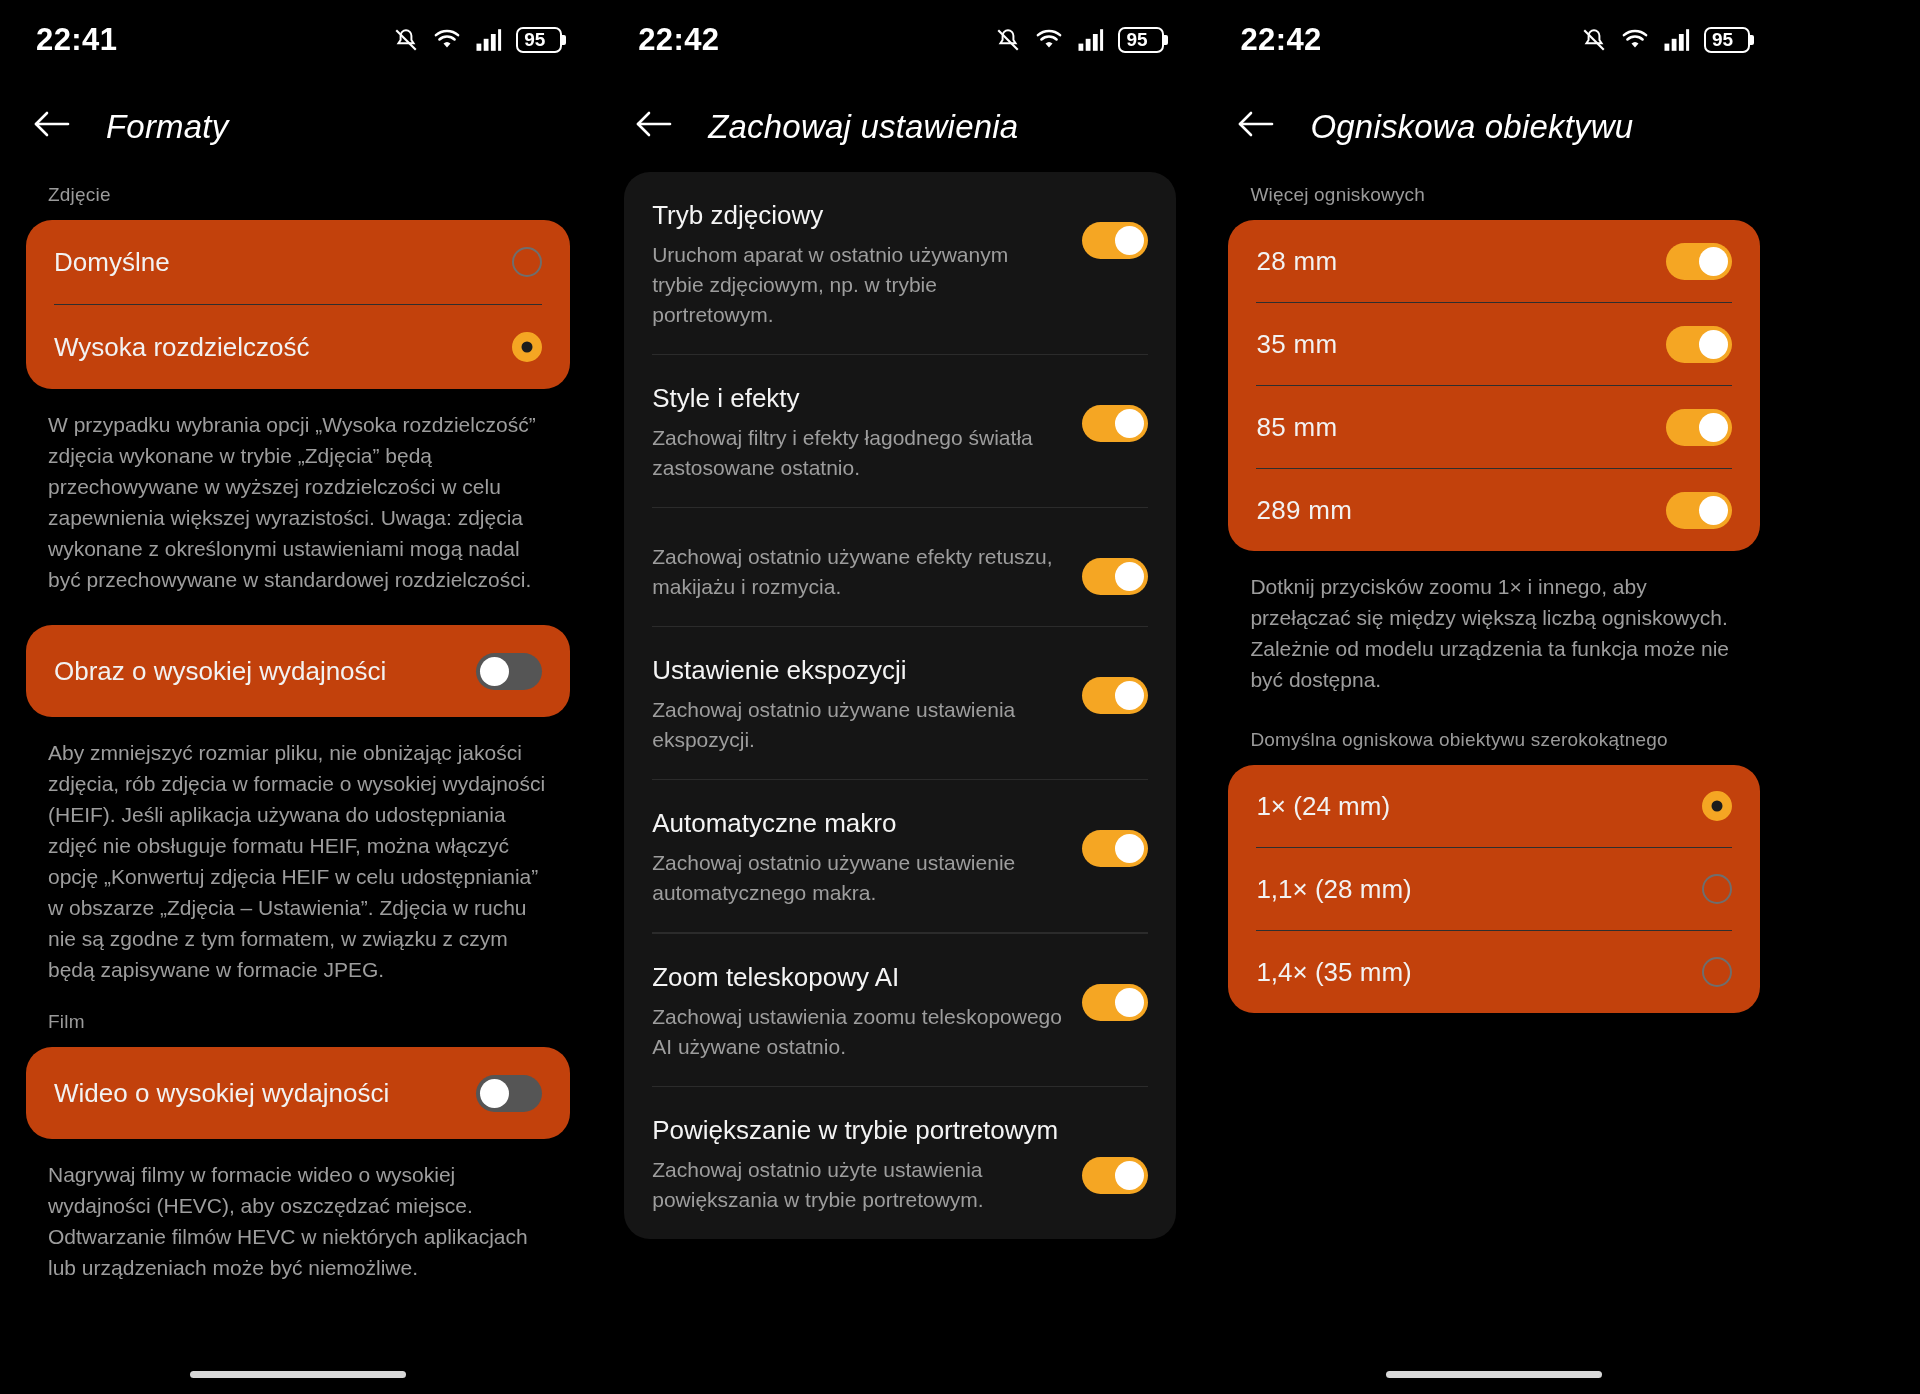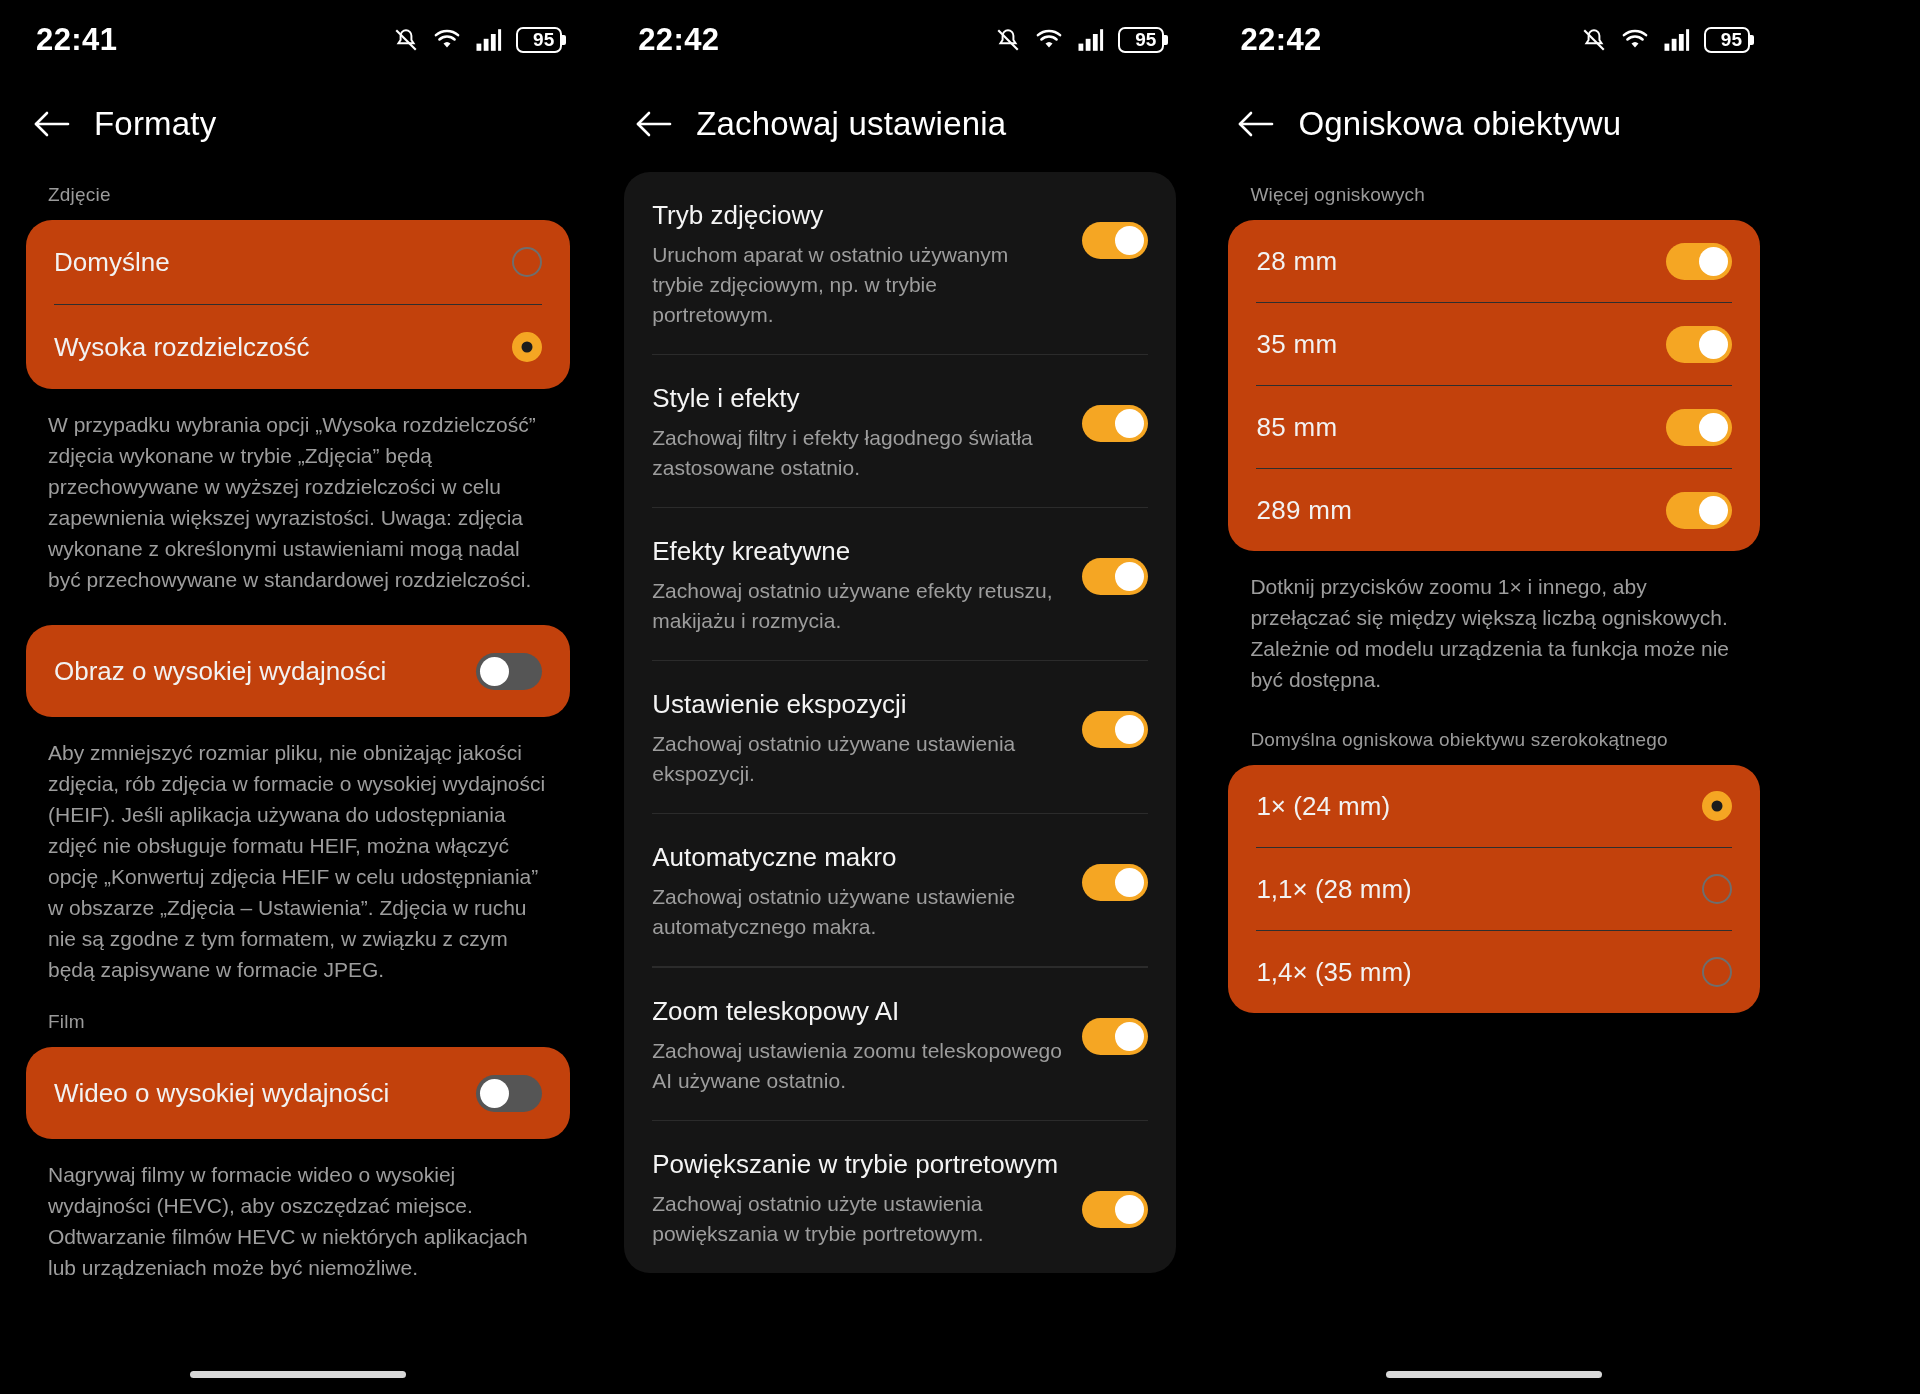--- a/index.html
+++ b/index.html
@@ -50,39 +50,40 @@
   .icon-svg { display: block; }
   .battery {
     border: 2.5px solid #fff;
     border-radius: 7px;
     font-size: 19px;
     font-weight: 700;
     padding: 1px 6px 2px 6px;
     line-height: 1;
     color: #fff;
     min-width: 46px;
-    text-align: right;
+    text-align: left;
     position: relative;
   }
   .battery::after {
     content: "";
     position: absolute;
     right: -6px; top: 50%;
     transform: translateY(-50%);
     width: 4px; height: 10px;
     background: #fff;
     border-radius: 0 2px 2px 0;
   }
 
   
   .header {
     display: flex;
-    align-items: center;
-    gap: 20px;
+    align-items: flex-end;
+    gap: 32px;
     padding: 22px 30px 26px 30px;
+    font-style: italic;
   }
   .back-arrow {
     width: 44px; height: 44px;
     display: flex; align-items: center; justify-content: center;
     flex: 0 0 auto;
   }
   .title {
     color: #fff;
     font-size: 33px;
     font-weight: 500;
@@ -381,21 +382,20 @@
             <div class="t-sub">Zachowaj filtry i efekty łagodnego światła zastosowane ostatnio.</div>
           </div>
           <span class="toggle on">
               <span class="knob"></span>
             </span>
         </div>
         <div class="item-hair"></div>
 
         <div class="item">
           <div class="texts">
-            <div class="t-title">Efekty kreatywne</div>
             <div class="t-sub">Zachowaj ostatnio używane efekty retuszu, makijażu i rozmycia.</div>
           </div>
           <span class="toggle on">
               <span class="knob"></span>
             </span>
         </div>
         <div class="item-hair"></div>
 
         <div class="item">
           <div class="texts">

